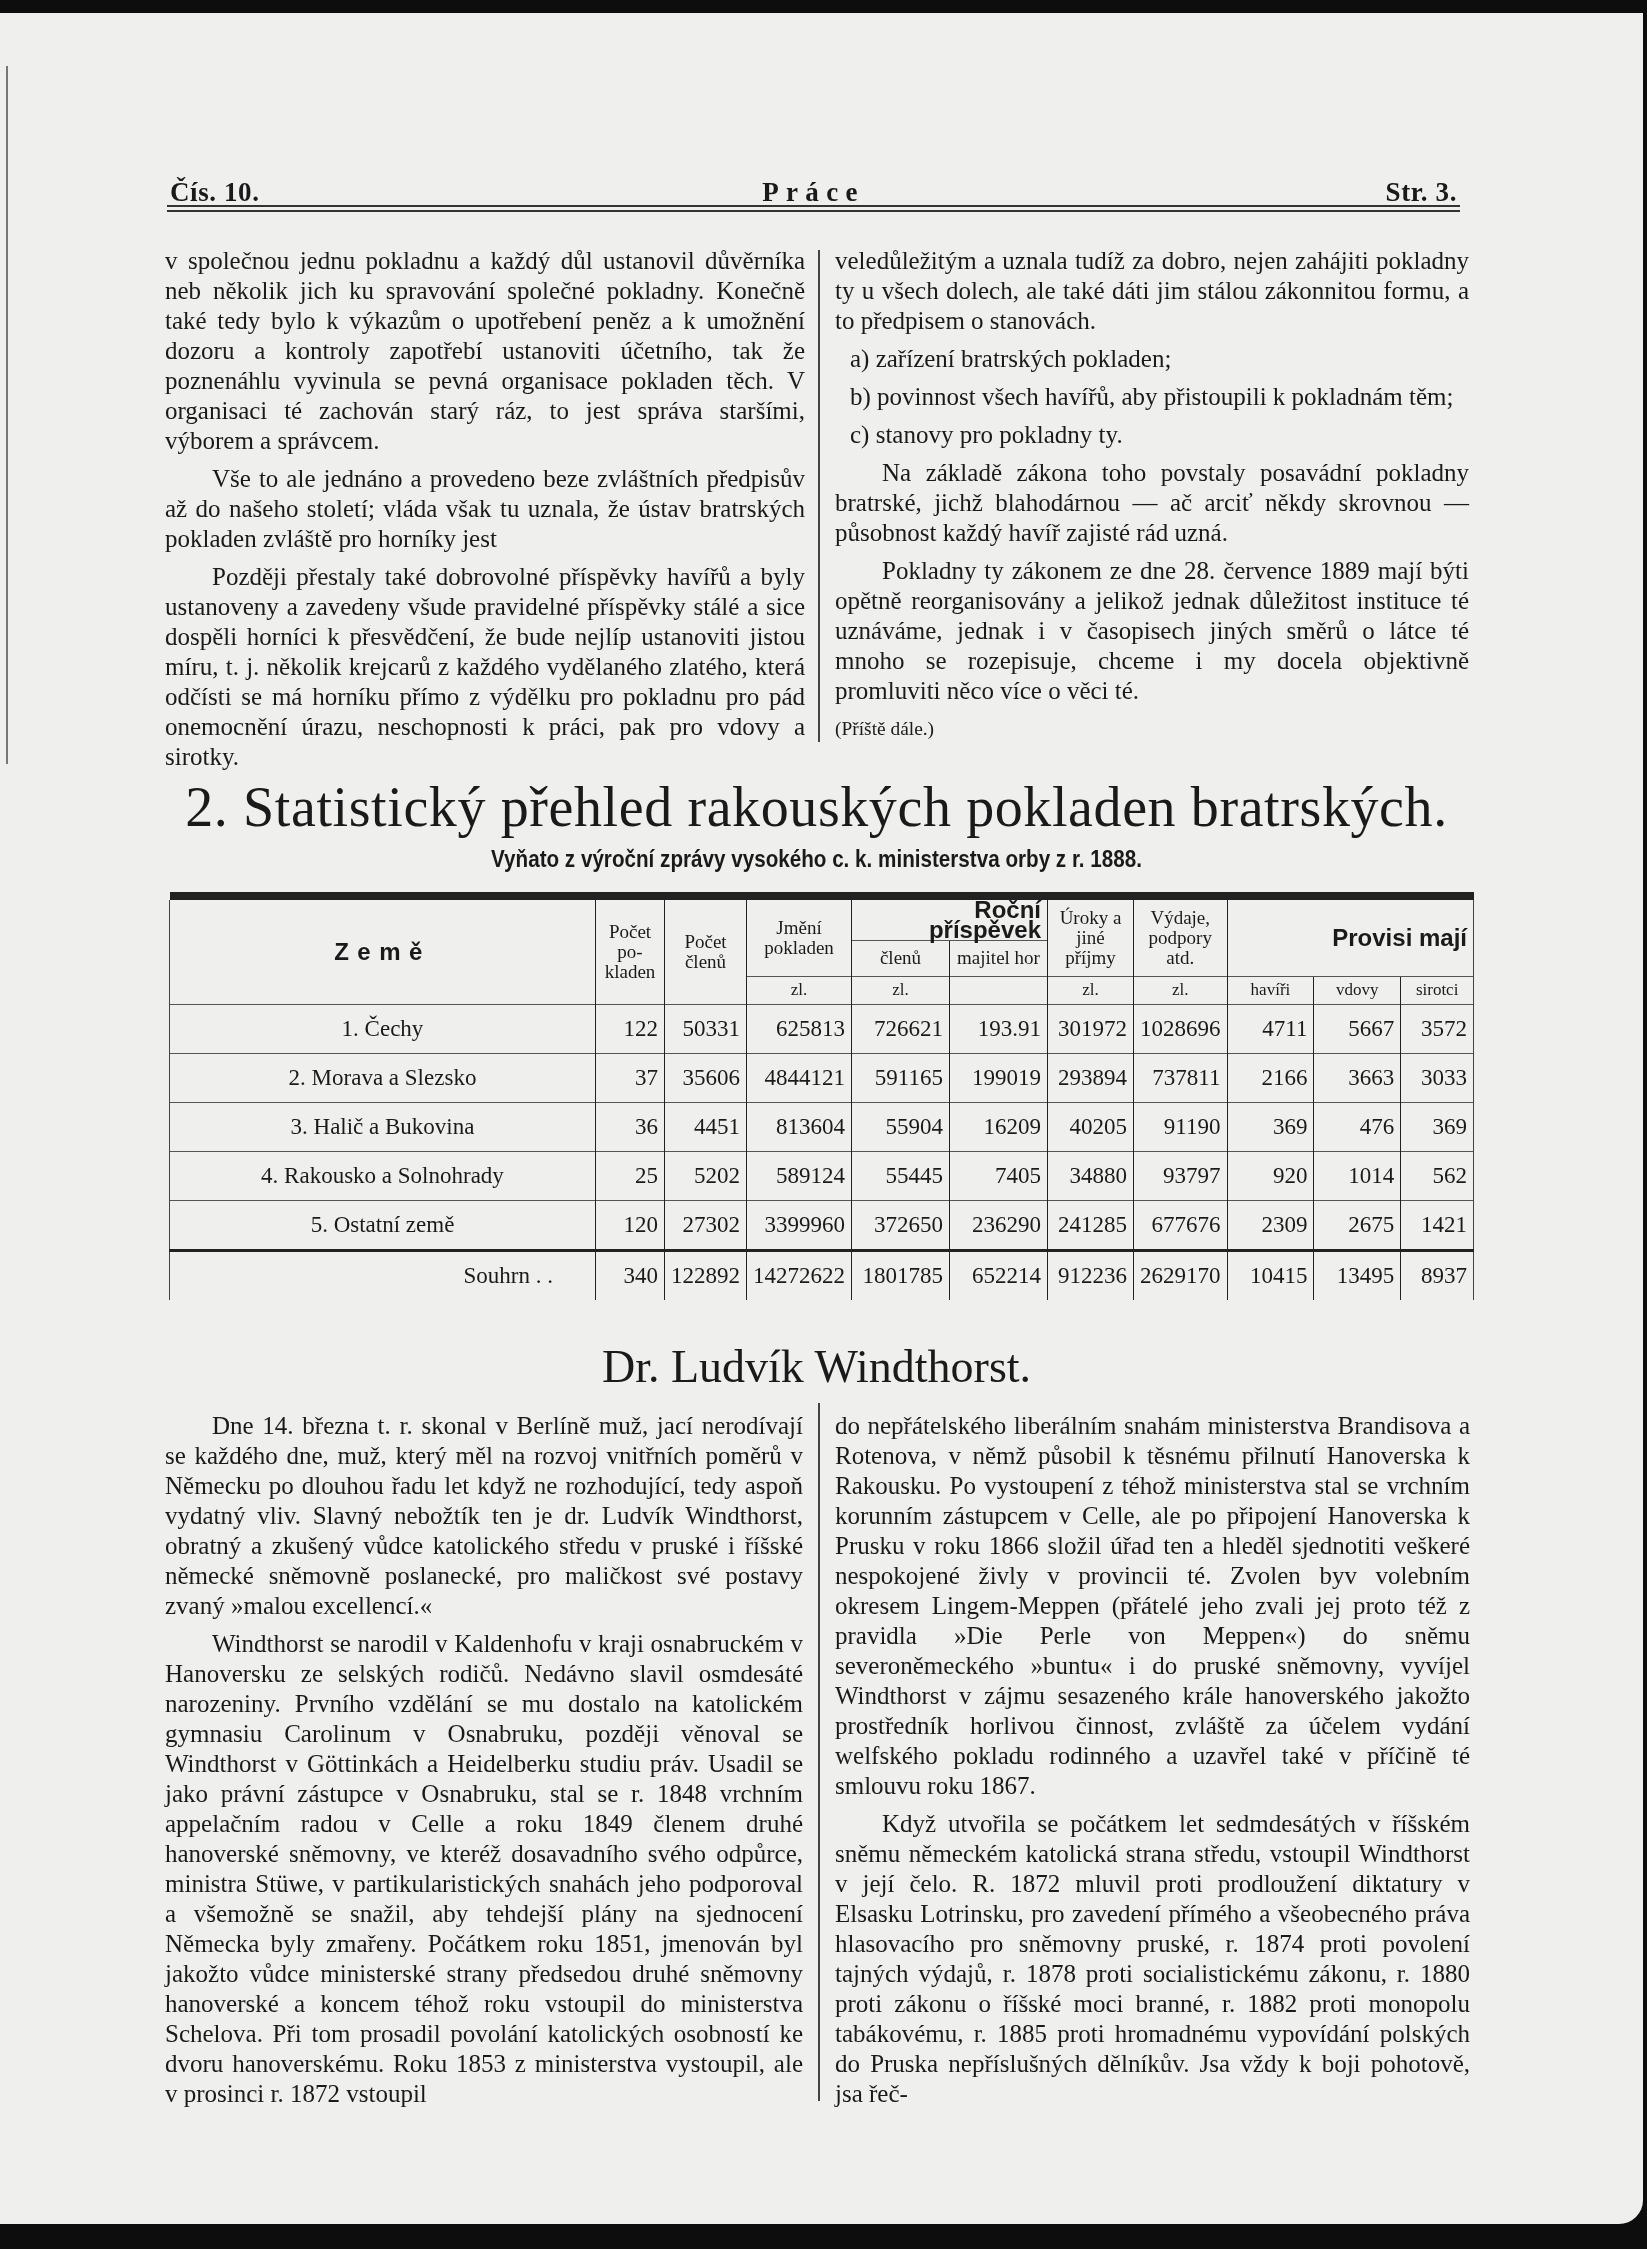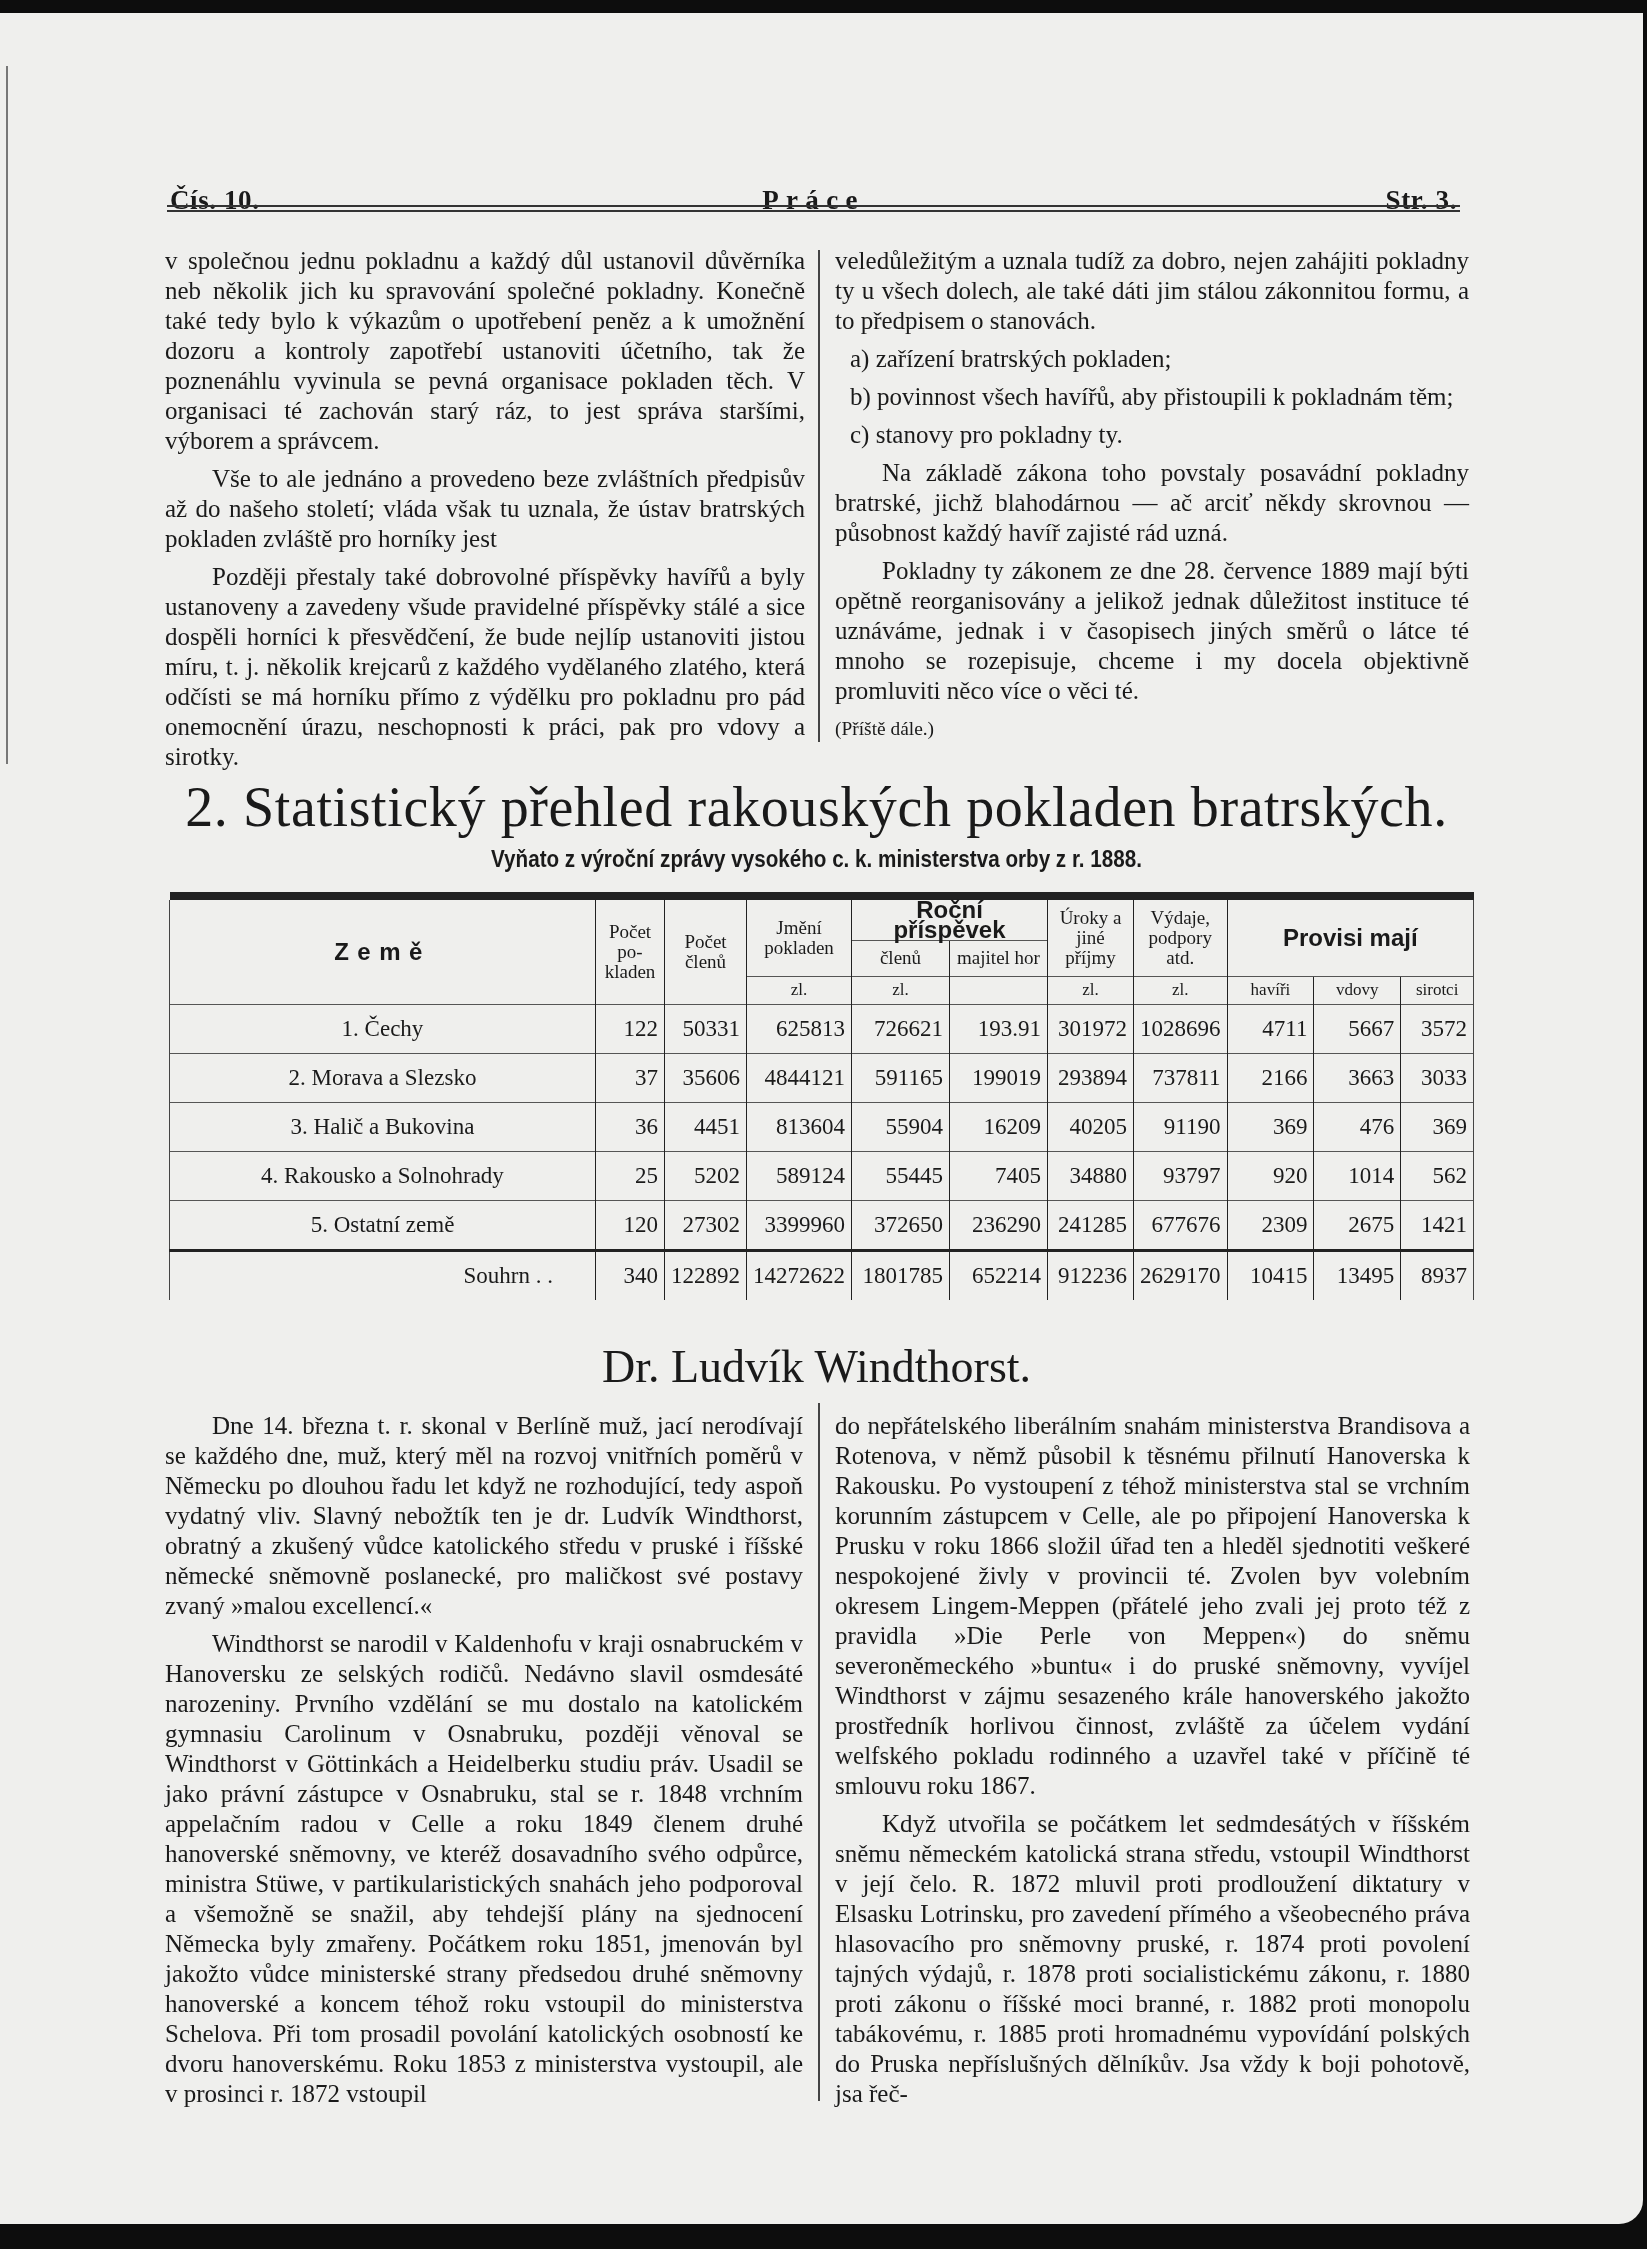--- a/index.html
+++ b/index.html
@@ -8,21 +8,21 @@
     font-family:"Liberation Serif","DejaVu Serif",serif; color:#1a1a1a;
   }
   .paper {
     position:absolute; left:0; top:13.4px; width:1643px; height:2211px;
     background:#efefed; border-radius:0 0 24px 0;
   }
   .edge-line { position:absolute; left:6px; top:53px; width:2.4px; height:698px; background:#777; }
 
   
   .runhead { position:absolute; left:170px; top:164px; width:1287px; height:36px; font-family:"Liberation Serif",serif; font-weight:bold; }
-  .runhead span { position:absolute; top:0; font-size:27px; letter-spacing:0.6px;margin-top:8px; }
+  .runhead span { position:absolute; top:0; font-size:27px; letter-spacing:0.6px; }
   .rh-left { left:0; }
   .rh-center { left:50%; transform:translateX(-50%); letter-spacing:7.3px !important; }
   .rh-right { right:0; }
   .rule2 { position:absolute; left:167px; width:1293px; height:1.8px; background:#333; }
 
   
   .col { position:absolute; font-size:25px; line-height:30px; text-align:justify; }
   .col p { margin:8px; }
   .col .ind { text-indent:47px; }
   .col .li { padding-left:36px; text-indent:-21px; }
@@ -31,21 +31,21 @@
 
   
   .headline { position:absolute; left:158px; top:762px; width:1317px; text-align:center; font-size:56px; font-family:"Liberation Serif",serif; letter-spacing:0.6px; }
   .subtitle { position:absolute; left:158px; top:832px; width:1317px; text-align:center; font-size:24px; font-family:"Liberation Sans",sans-serif; font-weight:bold; transform:scaleX(0.86); }
 
   
   table.stat { position:absolute; left:169px; top:879px; width:1305px; border-collapse:collapse; font-size:23px; }
   table.stat td, table.stat th { border-left:1.8px solid #222; padding:0 6px; }
   table.stat th { font-weight:normal; font-size:19px; line-height:20px; text-align:center; vertical-align:middle; }
   table.stat .topbar td { border:none; height:7.3px; background:#222; padding:0; }
-  table.stat th.big { font-family:"Liberation Sans",sans-serif; font-weight:bold; font-size:24px; transform:none; }
+  table.stat th.big { font-family:"Liberation Sans",sans-serif; font-weight:bold; font-size:24px; transform:none;text-align:right; }
   table.stat th.zeme { font-family:"Liberation Sans",sans-serif; font-weight:bold; font-size:24px; letter-spacing:8.5px; border-left:1.8px solid #444; }
   table.stat .sub th { border-top:1.2px solid #555; }
   table.stat .unit th { border-top:1.2px solid #555; font-size:17px; height:27px; }
   table.stat tbody td { height:48px; text-align:right; border-top:1.2px solid #555; vertical-align:middle; white-space:nowrap; }
   table.stat tbody td.name { text-align:center; border-left:1.8px solid #444; }
   table.stat tbody tr.total td { border-top:3.6px solid #222; }
   table.stat tbody tr.total td.name { text-align:right; padding-right:42px; }
   table.stat .rb { border-right:1.8px solid #444; }
   .thin { border-left-width:1.2px !important; }
 

